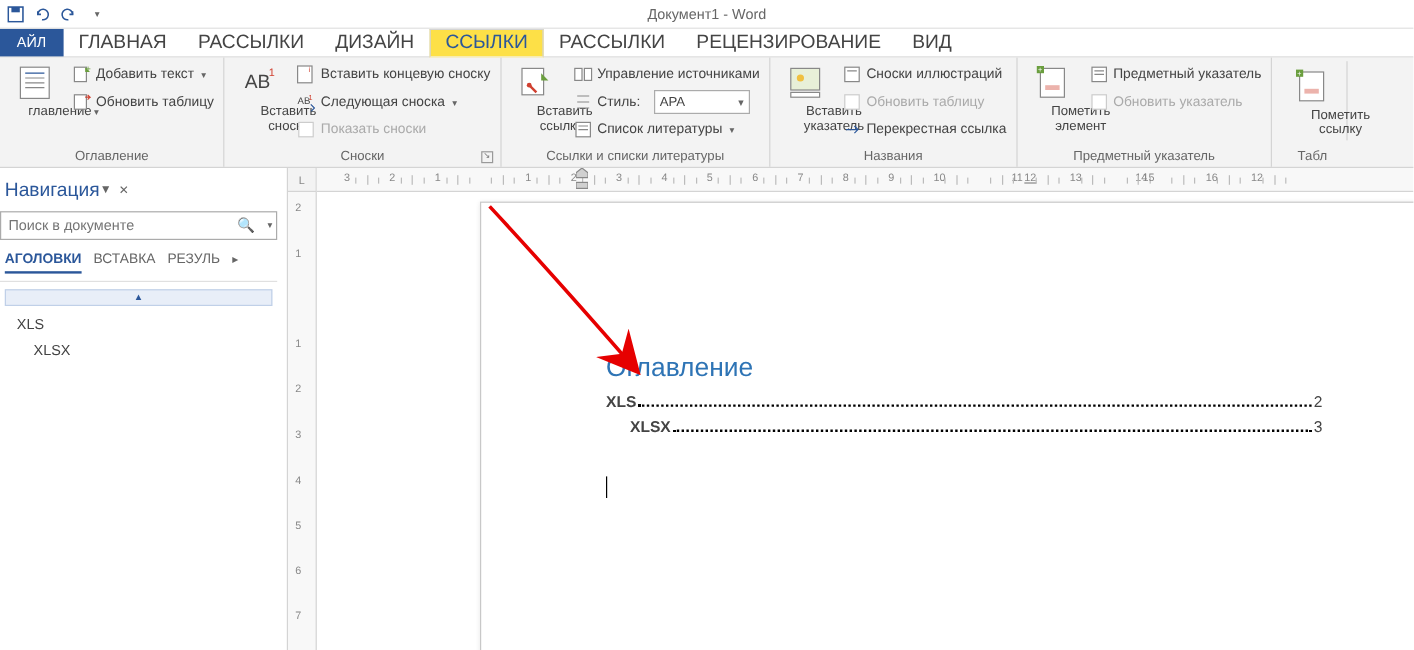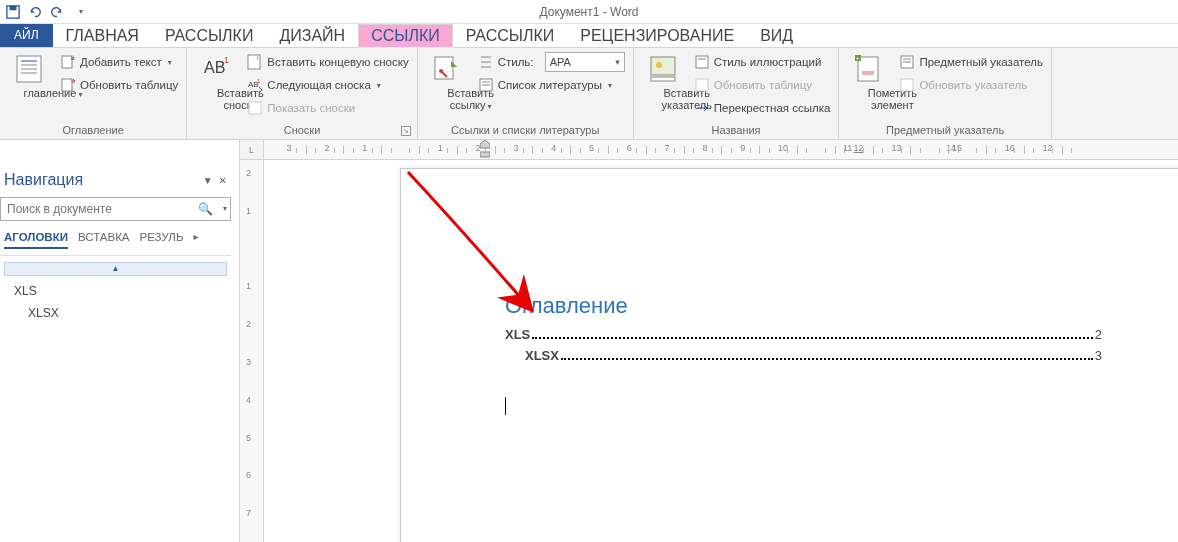--- a/index.html
+++ b/index.html
@@ -8,21 +8,21 @@
 
 .titlebar { height: 24px; background: #fff; border-bottom: 1px solid #e0e0e0; display: flex; align-items: center; position: relative; }
 .qat { display: flex; align-items: center; gap: 4px; padding-left: 4px; }
 .qat-icon { width: 18px; height: 18px; display: flex; align-items: center; justify-content: center; color: #2b579a; }
 .title-text { position: absolute; left: 50%; transform: translateX(-50%); color: #666; font-size: 12px; }
 
 
 .tabstrip { height: 24px; display: flex; align-items: flex-end; border-bottom: 1px solid #d4d4d4; background: #fff; }
 .file-tab { background: #2b579a; color: #fff; padding: 4px 14px; font-size: 12px; height: 24px; display: flex; align-items: center; }
 .tab { padding: 4px 12px; font-size: 16px; color: #444; height: 24px; display: flex; align-items: center; border: 1px solid transparent; border-bottom: none; cursor: pointer; }
-.tab.active { border-color: #d4d4d4; background: #f9a8d4; color: #2b579a; border-bottom: 1px solid #f3f3f3; margin-bottom: -1px; }
+.tab.active { border-color: #d4d4d4; background: #fde047; color: #2b579a; border-bottom: 1px solid #f3f3f3; margin-bottom: -1px; }
 
 
 .ribbon { height: 92px; background: #f3f3f3; border-bottom: 1px solid #d4d4d4; display: flex; }
 .group { border-right: 1px solid #d4d4d4; display: flex; flex-direction: column; justify-content: space-between; padding: 3px 4px 1px 4px; }
 .group-body { display: flex; gap: 2px; flex: 1; }
 .group-label { text-align: center; font-size: 11px; color: #666; padding: 2px 0; position: relative; }
 .group-dialog { position: absolute; right: 2px; bottom: 2px; width: 10px; height: 10px; border: 1px solid #999; font-size: 7px; line-height: 8px; text-align: center; color: #777; }
 .big-btn { display: flex; flex-direction: column; align-items: center; justify-content: flex-start; width: 50px; padding: 2px; cursor: pointer; }
 .big-btn .icon { width: 32px; height: 32px; margin-bottom: 2px; }
 .big-btn .lbl { font-size: 11px; text-align: center; line-height: 12px; padding-left: 48px; }
@@ -30,21 +30,21 @@
 .small-btn { display: flex; align-items: center; gap: 4px; padding: 2px 4px; cursor: pointer; font-size: 11.5px; white-space: nowrap; height: 22px; }
 .small-btn .icon { width: 16px; height: 16px; flex-shrink: 0; }
 .dd-arrow { font-size: 8px; color: #666; margin-left: 2px; }
 .disabled { color: #aaa; }
 .select-style { height: 20px; border: 1px solid #ababab; background: #fff; padding: 1px 18px 1px 4px; font-size: 11px; position: relative; display: inline-flex; align-items: center; min-width: 80px; }
 .select-style::after { content: "▾"; position: absolute; right: 4px; font-size: 9px; color: #666; }
 
 
 .main-area { display: flex; height: calc(542px - 24px - 24px - 92px); }
 .nav-pane { width: 240px; border-right: 1px solid #d4d4d4; background: #fff; display: flex; flex-direction: column; padding: 6px 8px 0 0; }
-.nav-header { display: flex; align-items: center; justify-content: space-between; padding: 4px 4px 8px 4px; margin-top: 21px; }
+.nav-header { display: flex; align-items: center; padding: 4px 4px 8px 4px; }
 .nav-title { font-size: 16px; color: #2b579a; }
 .nav-ctrls { display: flex; gap: 6px; color: #666; font-size: 10px; }
 .nav-search { position: relative; margin: 0 0 8px 0; }
 .nav-search input { width: 100%; border: 1px solid #ababab; padding: 4px 24px 4px 6px; font-size: 12px; color: #888; }
 .nav-search .icon { position: absolute; right: 18px; top: 5px; color: #666; }
 .nav-search .dd { position: absolute; right: 4px; top: 7px; font-size: 8px; color: #666; }
 .nav-tabs { display: flex; gap: 10px; padding: 2px 4px 6px 4px; font-size: 11.5px; color: #666; border-bottom: 1px solid #e0e0e0; }
 .nav-tab { cursor: pointer; padding-bottom: 4px; }
 .nav-tab.active { color: #2b579a; border-bottom: 2px solid #2b579a; font-weight: 600; }
 .nav-scroll-btn { background: #e8eef8; border: 1px solid #c0d0e8; height: 14px; margin: 6px 4px 4px 4px; text-align: center; font-size: 8px; color: #2b579a; line-height: 12px; }
@@ -193,20 +193,27 @@
       <div class="big-btn">
         <svg class="icon" viewBox="0 0 32 32">
             <rect x="4" y="4" width="18" height="22" fill="#fff" stroke="#888"></rect>
             <path d="M20 8 L26 14 L20 14 Z" fill="#6a9e3e"></path>
             <path d="M10 18 L16 24" stroke="#d04030" stroke-width="2"></path>
             <circle cx="10" cy="18" r="2" fill="#d04030"></circle>
           </svg>
         <span class="lbl"><span>Вставить ссылку</span><span class="dd-arrow">▾</span></span>
       </div>
       <div class="small-btns">
+        <div class="small-btn">
+            <svg class="icon" viewBox="0 0 16 16">
+              <rect x="1" y="3" width="6" height="10" fill="#fff" stroke="#888"></rect>
+              <rect x="9" y="3" width="6" height="10" fill="#fff" stroke="#888"></rect>
+            </svg>
+            <span>Управление источниками</span>
+          </div>
         <div class="small-btn"><svg class="icon" viewBox="0 0 16 16">
               <path d="M3 3 L13 3 M3 8 L13 8 M3 13 L13 13" stroke="#888"></path>
             </svg><span>Стиль:</span>&nbsp;<span class="select-style">
               <span>APA</span>
             </span></div>
         <div class="small-btn">
             <svg class="icon" viewBox="0 0 16 16">
               <rect x="2" y="2" width="12" height="12" fill="#fff" stroke="#888"></rect>
               <line x1="4" y1="5" x2="12" y2="5" stroke="#888"></line>
               <line x1="4" y1="8" x2="12" y2="8" stroke="#888"></line>
@@ -228,21 +235,21 @@
             <rect x="4" y="24" width="24" height="4" fill="#fff" stroke="#888"></rect>
           </svg>
         <span class="lbl">Вставить указатель</span>
       </div>
       <div class="small-btns">
         <div class="small-btn">
             <svg class="icon" viewBox="0 0 16 16">
               <rect x="2" y="2" width="12" height="12" fill="#fff" stroke="#888"></rect>
               <line x1="4" y1="5" x2="12" y2="5" stroke="#888"></line>
             </svg>
-            <span>Стиль иллюстраций</span>
+            <span>Сноски иллюстраций</span>
           </div>
         <div class="small-btn disabled">
             <svg class="icon" viewBox="0 0 16 16">
               <rect x="2" y="2" width="12" height="12" fill="#fff" stroke="#ccc"></rect>
             </svg>
             <span>Обновить таблицу</span>
           </div>
         <div class="small-btn">
             <svg class="icon" viewBox="0 0 16 16">
               <path d="M3 8 L13 8 M10 5 L13 8 L10 11" fill="none" stroke="#2b579a"></path>
@@ -278,20 +285,34 @@
             <svg class="icon" viewBox="0 0 16 16">
               <rect x="2" y="2" width="12" height="12" fill="#fff" stroke="#ccc"></rect>
             </svg>
             <span>Обновить указатель</span>
           </div>
       </div>
     </div>
     <div class="group-label">Предметный указатель</div>
   </div>
 
+  <div class="group" style="border-right:none">
+    <div class="group points-body">
+      <div class="big-btn">
+        <svg class="icon" viewBox="0 0 32 32">
+            <rect x="6" y="4" width="20" height="24" fill="#fff" stroke="#888"></rect>
+            <rect x="3" y="2" width="6" height="6" fill="#6a9e3e"></rect>
+            <text x="4" y="7" font-size="6" fill="#fff">+</text>
+            <rect x="10" y="18" width="12" height="4" fill="#d04030" opacity="0.4"></rect>
+          </svg>
+        <span class="lbl">Пометить ссылку</span>
+      </div>
+    </div>
+    <div class="group-label">Табл</div>
+  </div>
 </div>
 
 <div class="main-area">
 
   <div class="nav-pane">
     <div class="nav-header">
       <span class="nav-title">Навигация</span>
       <span class="nav-ctrls">
         <span>▼</span>
         <span>✕</span>

